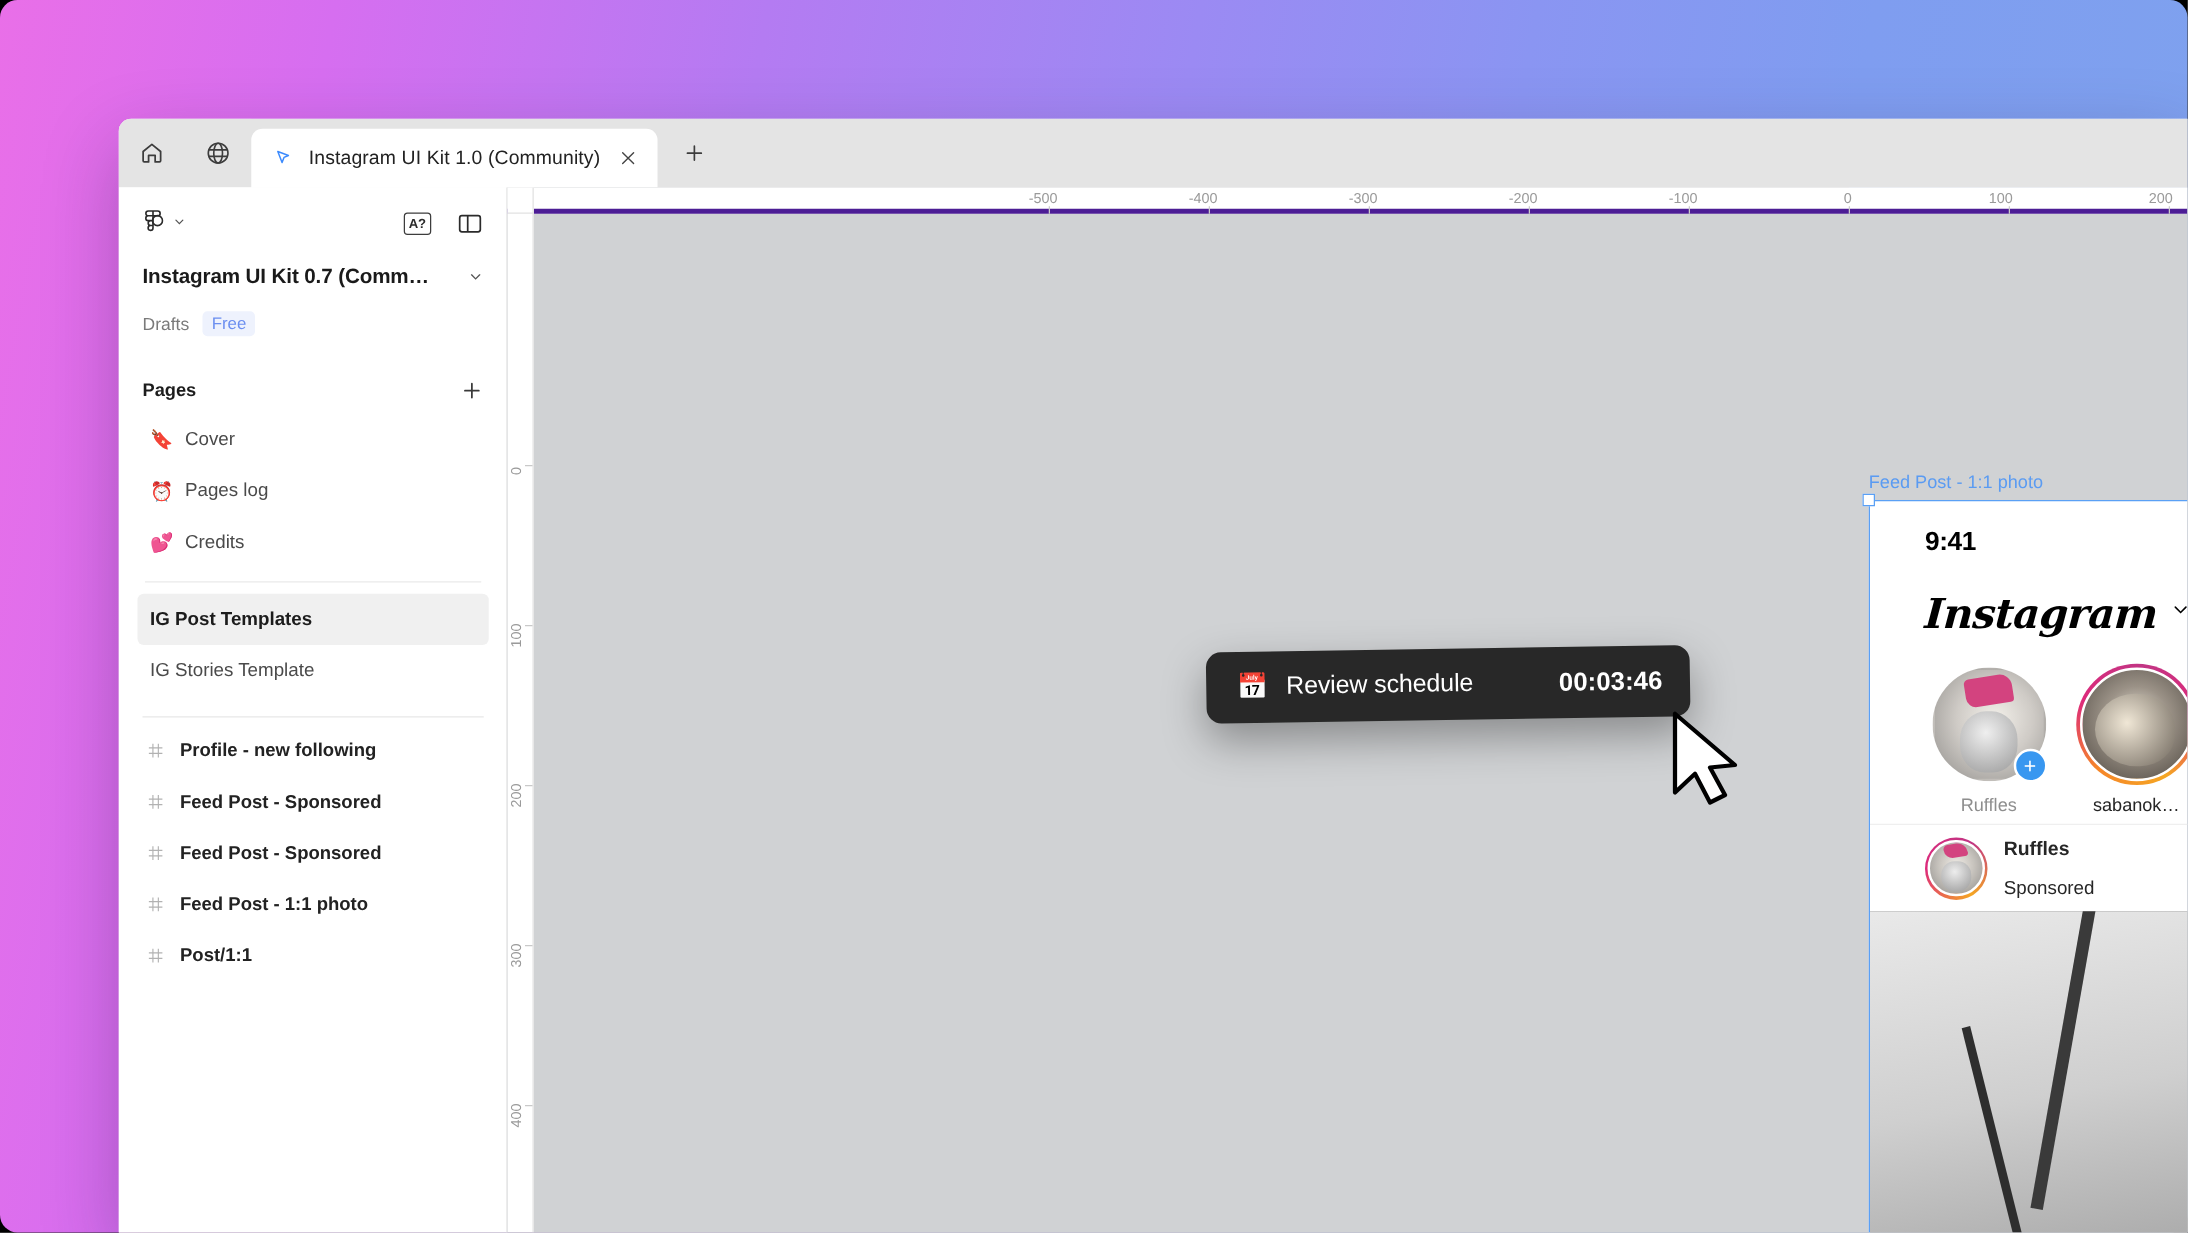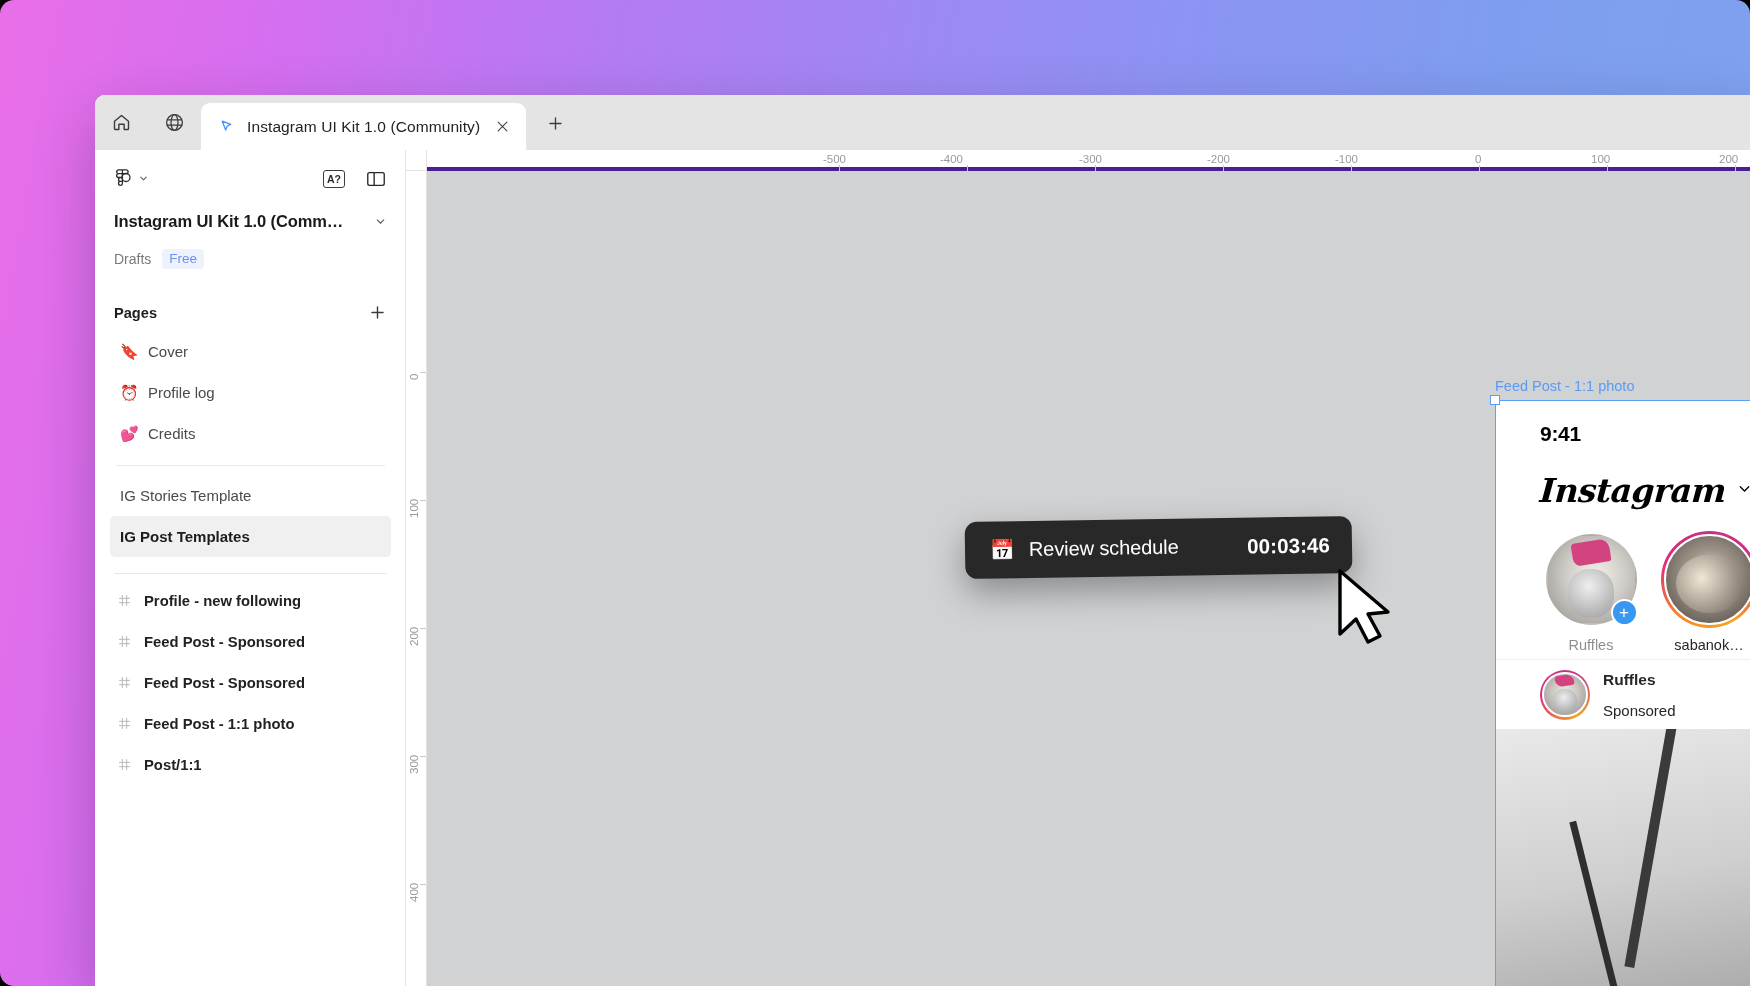--- a/index.html
+++ b/index.html
@@ -377,21 +377,21 @@
         <div class="icon-btn" style="margin-left:14px">
           <svg width="22" height="22" viewBox="0 0 24 24" fill="none" stroke="#2b2b2b" stroke-width="1.5">
             <rect x="3" y="5" width="18" height="14" rx="2"></rect>
             <path d="M10 5v14"></path>
           </svg>
         </div>
       </div>
 
       <div class="sb-file">
         <div class="sb-file-row">
-          <span class="file-name">Instagram UI Kit 1.0 (Comm…</span>
+          <span class="file-name">Instagram UI Kit 0.7 (Comm…</span>
           <span class="file-caret">
             <svg width="13" height="13" viewBox="0 0 24 24" stroke="#555" stroke-width="2" fill="none" stroke-linecap="round">
               <path d="M6 9l6 6 6-6"></path>
             </svg>
           </span>
         </div>
         <div class="sb-meta">
           <span class="drafts">Drafts</span>
           <span class="badge-free">Free</span>
         </div>
@@ -408,34 +408,34 @@
           </span>
         </div>
 
         <div class="page-list">
           <div class="page-item">
             <span class="page-emoji">🔖</span>
             <span>Cover</span>
           </div>
           <div class="page-item">
             <span class="page-emoji">⏰</span>
-            <span>Profile log</span>
+            <span>Pages log</span>
           </div>
           <div class="page-item">
             <span class="page-emoji">💕</span>
             <span>Credits</span>
           </div>
 
           <div class="page-sep"></div>
 
+          <div class="page-item selected plain">
+            <span>IG Post Templates</span>
+          </div>
           <div class="page-item plain">
             <span>IG Stories Template</span>
-          </div>
-          <div class="page-item selected plain">
-            <span>IG Post Templates</span>
           </div>
         </div>
 
         <div class="sb-divider"></div>
       </div>
 
 
       <div class="layers-list">
         <div class="layer-item">
           <span class="frame-ico">
@@ -547,21 +547,21 @@
           <div class="ph-pole"></div>
           <div class="ph-pole2"></div>
 
         </div>
       </div>
 
       <div class="ruler-band" id="ruler-band" style="left: 1073px; right: 0px;"></div>
       <div class="ruler-h" id="ruler-h">
           <div class="rt" style="left: 417px;">-500</div>
           <div class="rtick" style="left: 433px;"></div>
-          <div class="rt" style="left: 534px;">-400</div>
+          <div class="rt" style="left: 545px;">-400</div>
           <div class="rtick" style="left: 561px;"></div>
           <div class="rt" style="left: 673px;">-300</div>
           <div class="rtick" style="left: 689px;"></div>
           <div class="rt" style="left: 801px;">-200</div>
           <div class="rtick" style="left: 817px;"></div>
           <div class="rt" style="left: 929px;">-100</div>
           <div class="rtick" style="left: 945px;"></div>
           <div class="rt" style="left: 1069px;">0</div>
           <div class="rtick" style="left: 1073px;"></div>
           <div class="rt" style="left: 1185px;">100</div>

